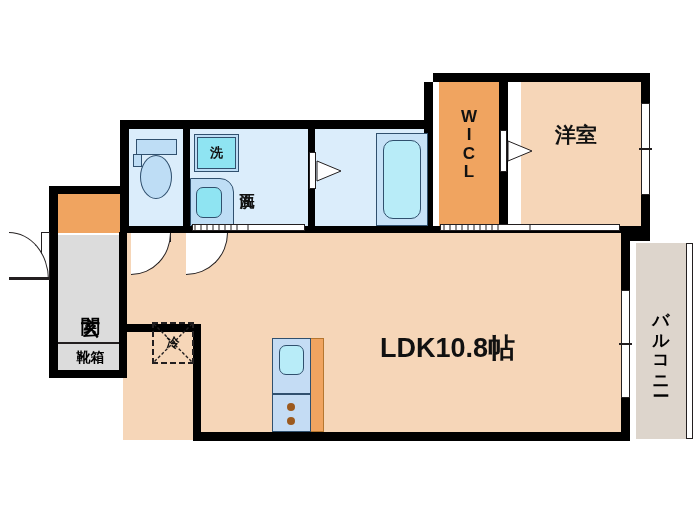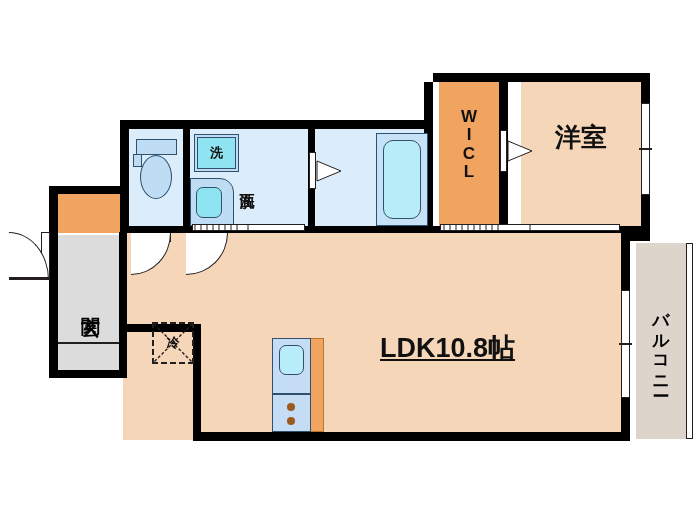--- a/index.html
+++ b/index.html
@@ -43,21 +43,21 @@
   .slider   {background:#ffffff;border:1px solid #231f20;box-sizing:border-box;}
 
   
   .arc{border:1px solid #231f20;background:#ffffff;box-sizing:border-box;}
   .arc-tr{border-radius:0 100% 0 0;}
   .arc-br{border-radius:0 0 100% 0;}
 
   
   .lbl{position:absolute;color:#111111;white-space:nowrap;line-height:1.05;}
   .lbl-big{font-size:27px;font-weight:700;letter-spacing:0px;}
-  .lbl-room{font-size:26px;font-weight:700;text-align:center;}
+  .lbl-room{font-size:21px;font-weight:700;text-align:center;}
   .lbl-sm{font-size:13px;font-weight:700;}
   .vstack{display:flex;flex-direction:column;align-items:center;
           font-size:17px;font-weight:700;line-height:1.08;}
   .ctr{display:flex;align-items:center;justify-content:center;}
 </style>
 </head>
 <body>
 
 <div id="plan">
 
@@ -203,33 +203,36 @@
       <line x1="90" y1="0" x2="90" y2="7"></line>
     </g>
   </svg>
 
   <div class="abs win-white" style="left:641px;top:103px;width:9px;height:92px;"></div>
   <div class="abs" style="left:639px;top:148px;width:13px;height:2px;background:#231f20;"></div>
 
   <div class="abs win-white" style="left:621px;top:290px;width:9px;height:108px;"></div>
   <div class="abs" style="left:619px;top:343px;width:13px;height:2px;background:#231f20;"></div>
 
-  <div class="lbl lbl-big" style="left:380px;top:334px;text-decoration:underline;">LDK10.8帖</div>
+  <div class="lbl lbl-big" style="left:380px;top:334px;">LDK10.8帖</div>
 
   <div class="lbl lbl-room" style="left:555px;top:124px;">洋室</div>
 
   <div class="abs vstack" style="left:439px;top:108px;width:60px;color:#111;">
     <span>W</span>
     <span>I</span>
     <span>C</span>
     <span>L</span>
   </div>
 
   <div class="abs ctr" style="left:58px;top:272px;width:65px;height:60px;">
     <span style="writing-mode:vertical-rl;text-orientation:upright;font-size:19px;font-weight:700;line-height:1.05;">玄関</span>
   </div>
 
+  <div class="abs ctr" style="left:58px;top:345px;width:65px;height:26px;">
+    <span style="font-size:14px;font-weight:700;">靴箱</span>
+  </div>
 
   <div class="abs ctr" style="left:636px;top:270px;width:50px;height:150px;">
     <span style="writing-mode:vertical-rl;text-orientation:upright;font-size:17px;font-weight:700;letter-spacing:2px;">バルコニー</span>
   </div>
 
 </div>
 
 </body></html>

